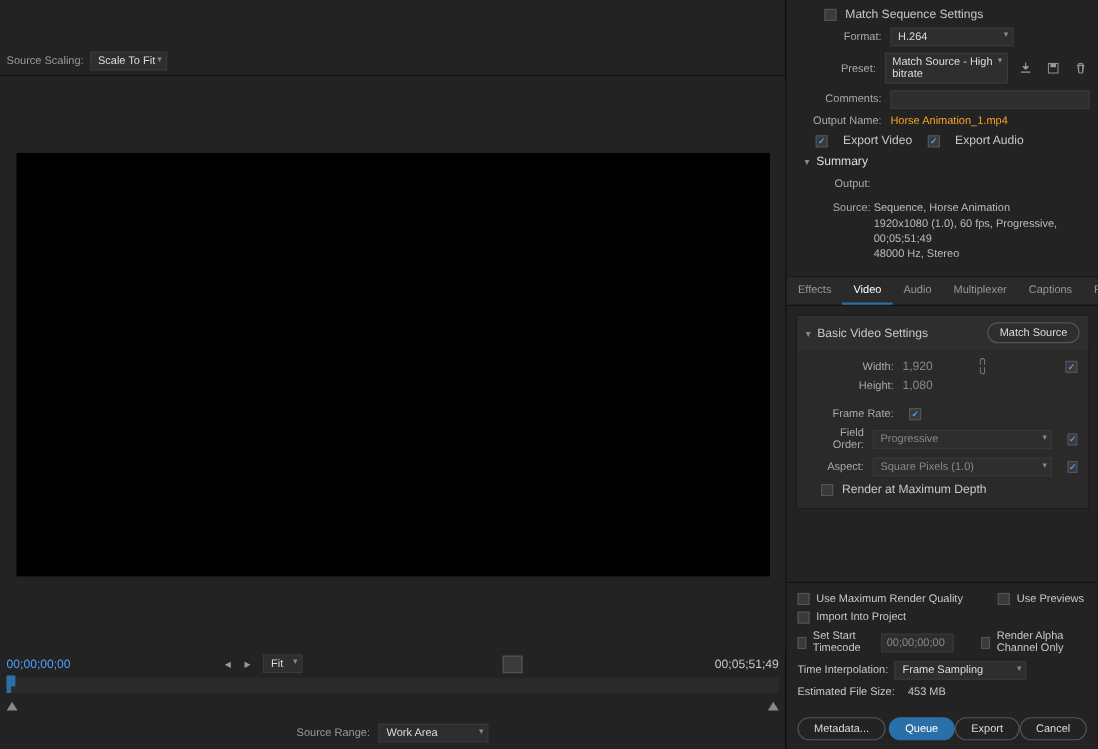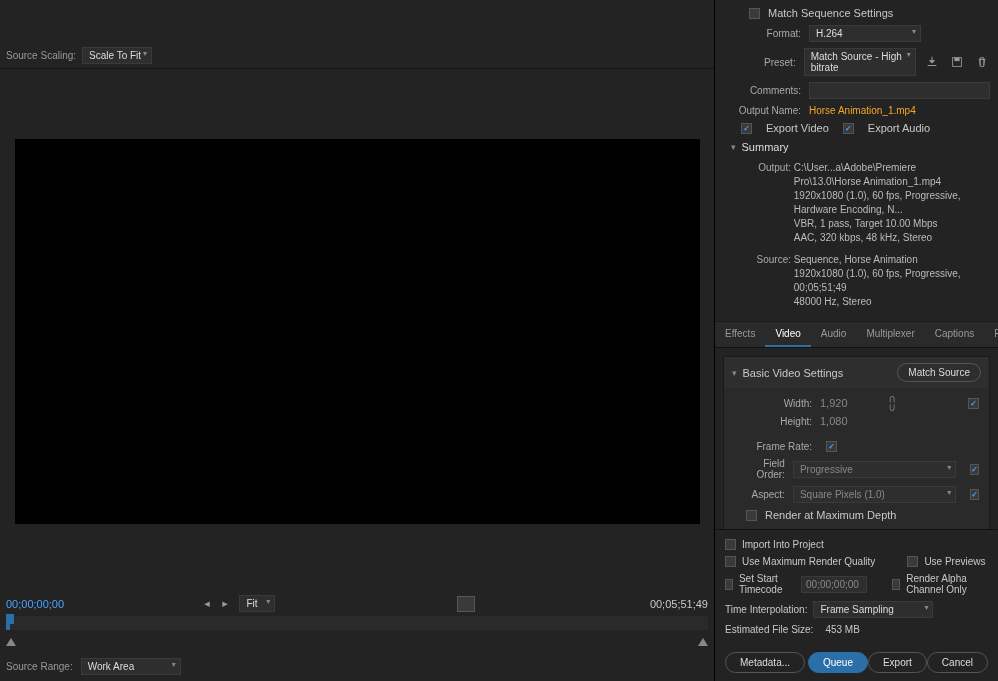--- a/index.html
+++ b/index.html
@@ -104,21 +104,21 @@
     <span class="time-text right">00;05;51;49</span>
   </div>
   <div class="timeline-bar">
     <div class="playhead"></div>
   </div>
   <div class="range-row">
     <div class="marker" style="border-bottom-color:#888"></div>
     <div class="flex-sp"></div>
     <div class="marker" style="border-bottom-color:#888"></div>
   </div>
-  <div class="range-row" style="">
+  <div class="range-row" style="justify-content:center">
     <span class="label">Source Range:</span>
     <div class="dropdown" style="min-width:100px">Work Area</div>
   </div>
 </div>
 
 <div class="right-panel">
   <div class="right-scroll">
 
     <div class="section">
       <div class="form-row">
@@ -164,26 +164,20 @@
         <span class="check on"></span>
         <span>Export Audio</span>
       </div>
 
       <div class="section-hdr" style="padding-left:8px">
         <span class="twisty">▾</span>
         <span class="section-title">Summary</span>
       </div>
       <div class="summary-block">
         <span class="summary-label">Output:</span>
-        <span class="summary-lines">
-          <div>C:\User...a\Adobe\Premiere Pro\13.0\Horse Animation_1.mp4</div>
-          <div>1920x1080 (1.0), 60 fps, Progressive, Hardware Encoding, N...</div>
-          <div>VBR, 1 pass, Target 10.00 Mbps</div>
-          <div>AAC, 320 kbps, 48 kHz, Stereo</div>
-        </span>
       </div>
       <div class="summary-block" style="padding-top:0">
         <span class="summary-label">Source:</span>
         <span class="summary-lines">
           <div>Sequence, Horse Animation</div>
           <div>1920x1080 (1.0), 60 fps, Progressive, 00;05;51;49</div>
           <div>48000 Hz, Stereo</div>
         </span>
       </div>
     </div>
@@ -239,28 +233,28 @@
           </div>
         </div>
       </div>
 
     </div>
   </div>
 
   <div class="bottom-opts">
     <div class="opt-row">
       <span class="check"></span>
-      <span>Import Into Project</span>
-    </div>
-    <div class="opt-row">
-      <span class="check"></span>
       <span>Use Maximum Render Quality</span>
       <span style="width:20px"></span>
       <span class="check"></span>
       <span>Use Previews</span>
+    </div>
+    <div class="opt-row">
+      <span class="check"></span>
+      <span>Import Into Project</span>
     </div>
     <div class="opt-row">
       <span class="check"></span>
       <span>Set Start Timecode</span>
       <input class="tc-input" value="00;00;00;00" style="">
       <span style="width:20px"></span>
       <span class="check"></span>
       <span>Render Alpha Channel Only</span>
     </div>
     <div class="opt-row">

